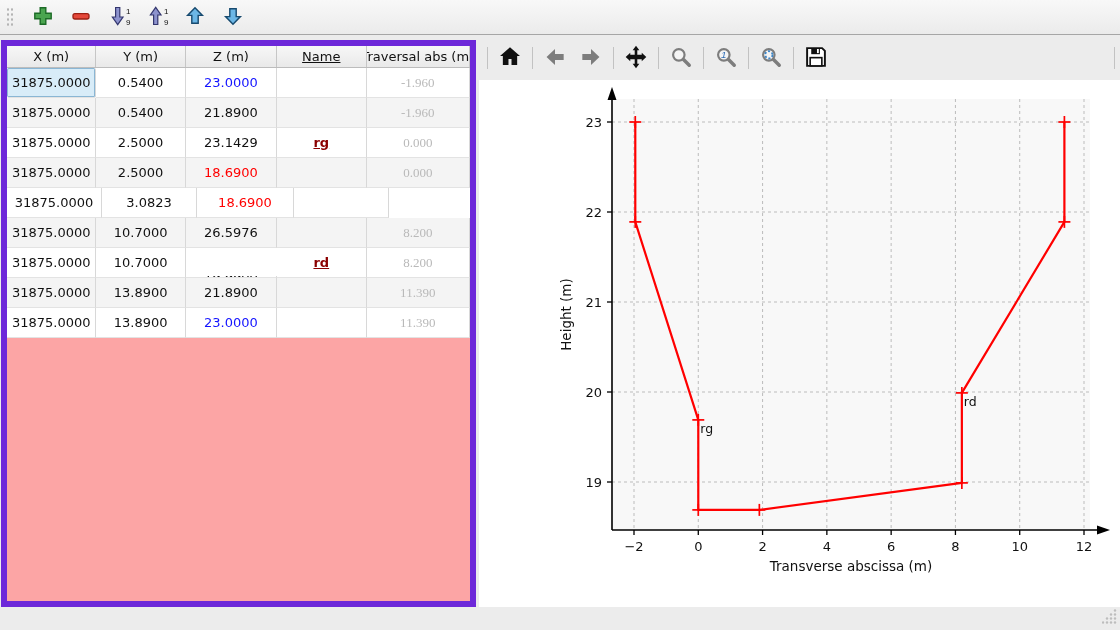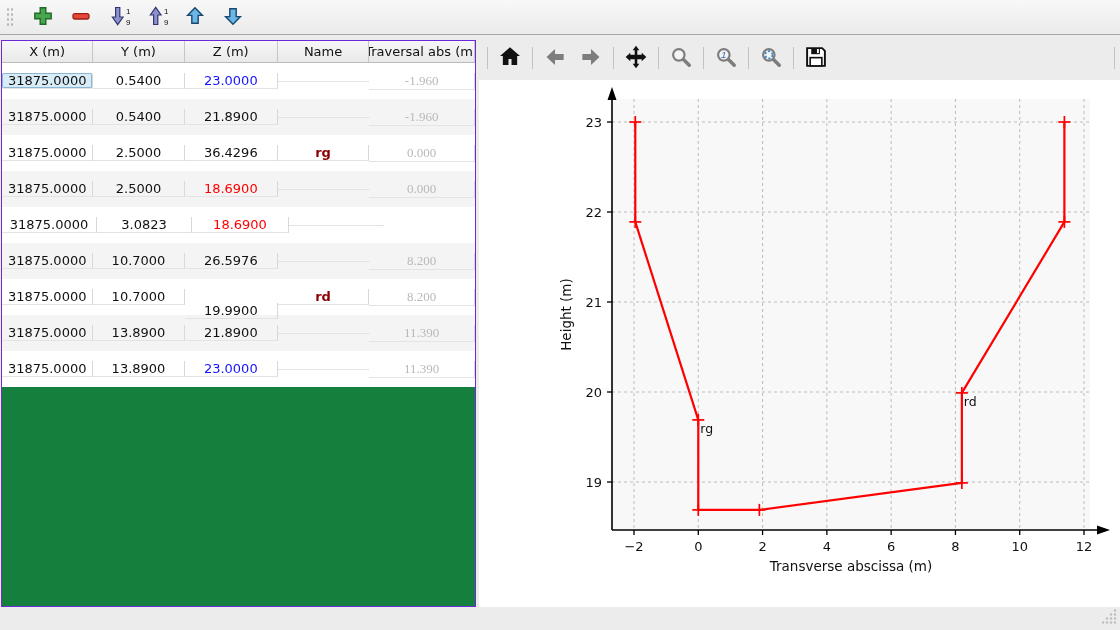--- a/index.html
+++ b/index.html
@@ -22,29 +22,29 @@
     width:8px; height:22px; margin-right:4px;
     background-image:radial-gradient(circle,#b4b4b4 1px,transparent 1.3px);
     background-size:4px 5px; background-position:0 1px;
   }
   .tbtn{ width:26px; height:26px; display:flex; align-items:center; justify-content:center;
          background:transparent; border:none; cursor:pointer; }
 
   
   .table-panel{
     position:absolute; left:1px; top:40px; width:475px; height:567px;
-    background:#15803d; border:1px solid #6d28d9; overflow:hidden;
+    background:#fca5a5; border:6px solid #6d28d9; overflow:hidden;
   }
   .thead{ display:flex; height:22px;
     background:linear-gradient(#f7f7f7,#e9e9e9);
     border-bottom:1px solid #bcbcbc; }
   .th{ display:flex; align-items:center; justify-content:center;
        border-right:1px solid #c6c6c6; font-size:13px; white-space:nowrap; overflow:hidden; }
-  .col-x{width:95px;} .col-y{width:95px;} .col-z{width:97px;} .col-name{width:95px;} .col-abs{width:110px;}
-  .trow{ display:flex; height:36px; background:#fff;align-items:center; }
+  .col-x{width:95px;} .col-y{width:95px;} .col-z{width:97px;} .col-name{width:95px;text-decoration:underline;} .col-abs{width:110px;}
+  .trow{ display:flex; height:30px; background:#fff; }
   .trow.alt{ background:#f4f4f4; }
   .td{ display:flex; align-items:center; justify-content:center;
        border-right:1px solid #d8d8d8; border-bottom:1px solid #e3e3e3;
        font-size:13px; white-space:nowrap; overflow:hidden; }
   .td.selected{ background:#d8ecf8; box-shadow:inset 0 0 0 1px #8ab6d4; border-radius:2px; }
   .td.name-cell{ color:#8b0000; font-weight:bold; }
   .td.abs-cell{ color:#b9b9b9;font-family:Liberation Serif, serif; }
 
   
   .mpl-toolbar{
@@ -144,21 +144,21 @@
       <div class="trow alt">
     <div class="td col-x">31875.0000</div>
     <div class="td col-y">0.5400</div>
     <div class="td col-z" style="color: rgb(17, 17, 17);">21.8900</div>
     <div class="td col-name name-cell"></div>
     <div class="td col-abs abs-cell">-1.960</div>
   </div>
       <div class="trow">
     <div class="td col-x">31875.0000</div>
     <div class="td col-y">2.5000</div>
-    <div class="td col-z" style="color: rgb(17, 17, 17);">36.4296</div>
+    <div class="td col-z" style="color: rgb(17, 17, 17);">23.1429</div>
     <div class="td col-name name-cell">rg</div>
     <div class="td col-abs abs-cell">0.000</div>
   </div>
       <div class="trow alt">
     <div class="td col-x">31875.0000</div>
     <div class="td col-y">2.5000</div>
     <div class="td col-z" style="color: rgb(255, 0, 0);">18.6900</div>
     <div class="td col-name name-cell"></div>
     <div class="td col-abs abs-cell">0.000</div>
   </div>

